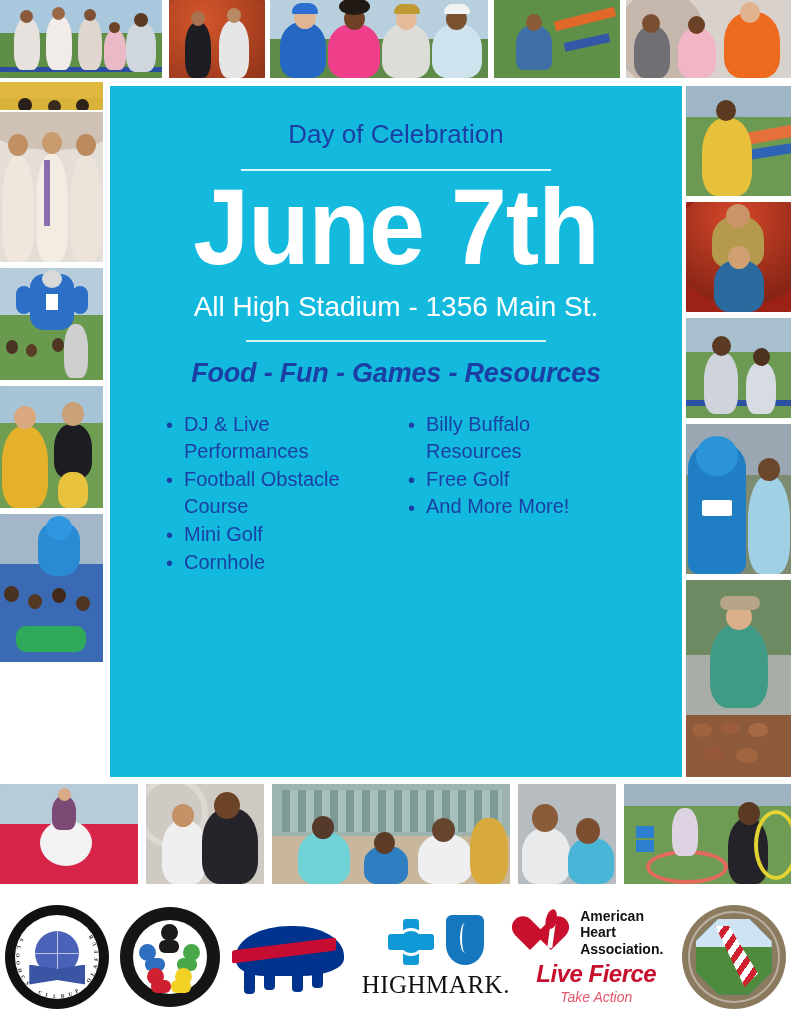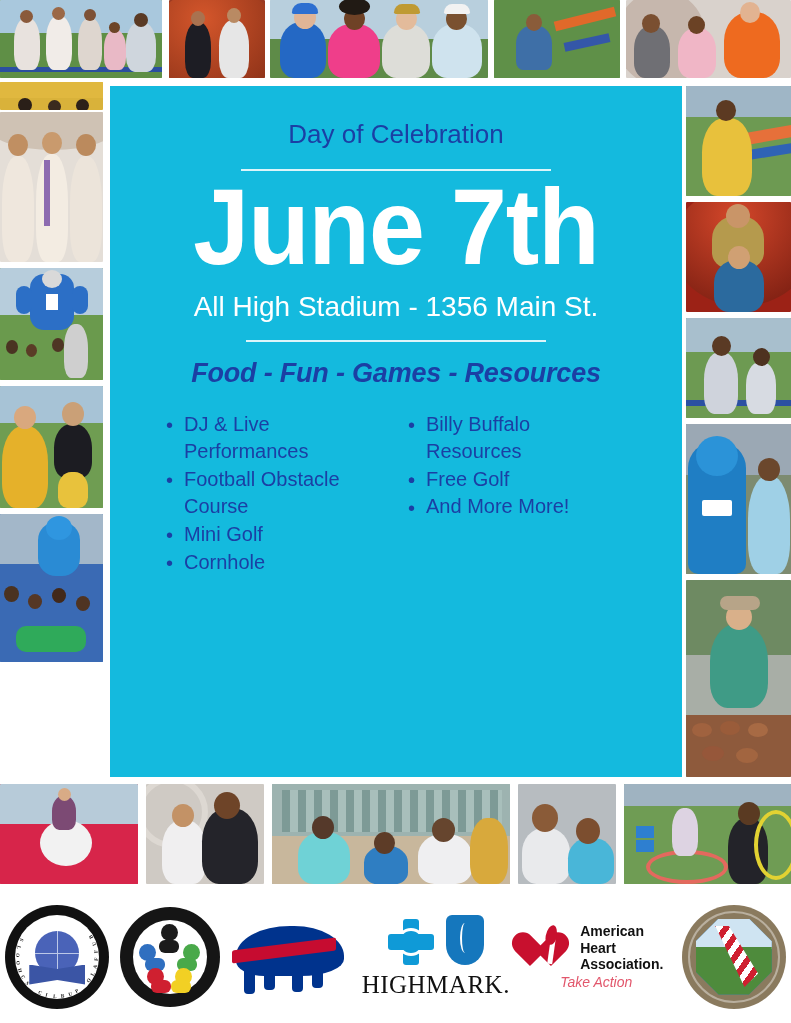--- a/index.html
+++ b/index.html
@@ -528,20 +528,21 @@
         <div class="heart">
           <div class="torch"></div>
             <div class="flame"></div>
         </div>
         <div class="txt">
           <div>American</div>
           <div>Heart</div>
           <div>Association.</div>
         </div>
       </div>
+      <div class="lf">Live Fierce</div>
       <div class="ta">Take Action</div>
     </div>
 
     <div class="logo">
       <div class="erie">
         <div class="ring2"></div>
         <div class="oct">
           <div class="sky2"></div>
           <div class="land"></div>
           <div class="flag"></div>

